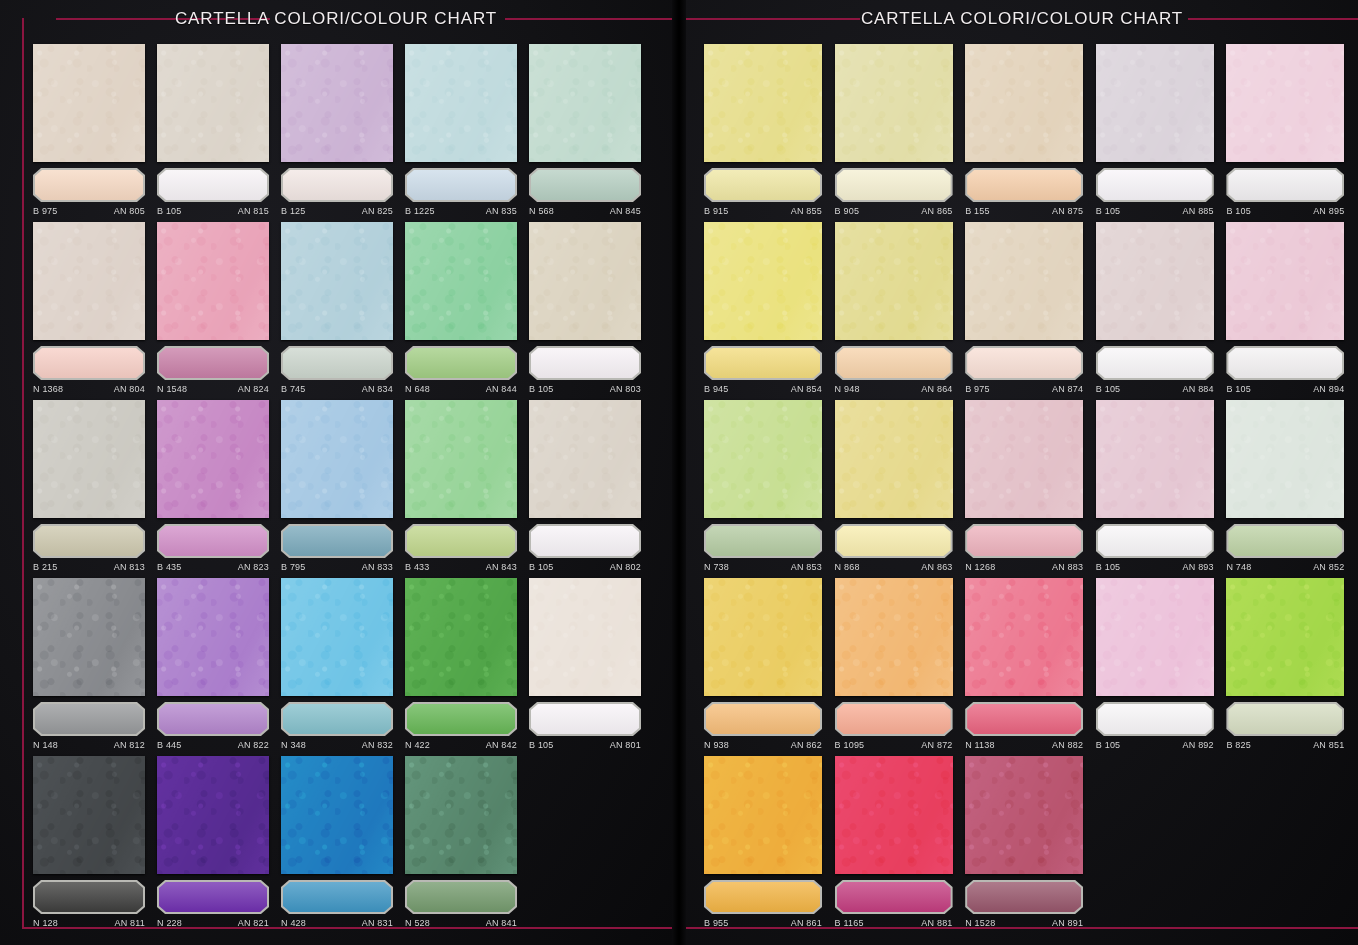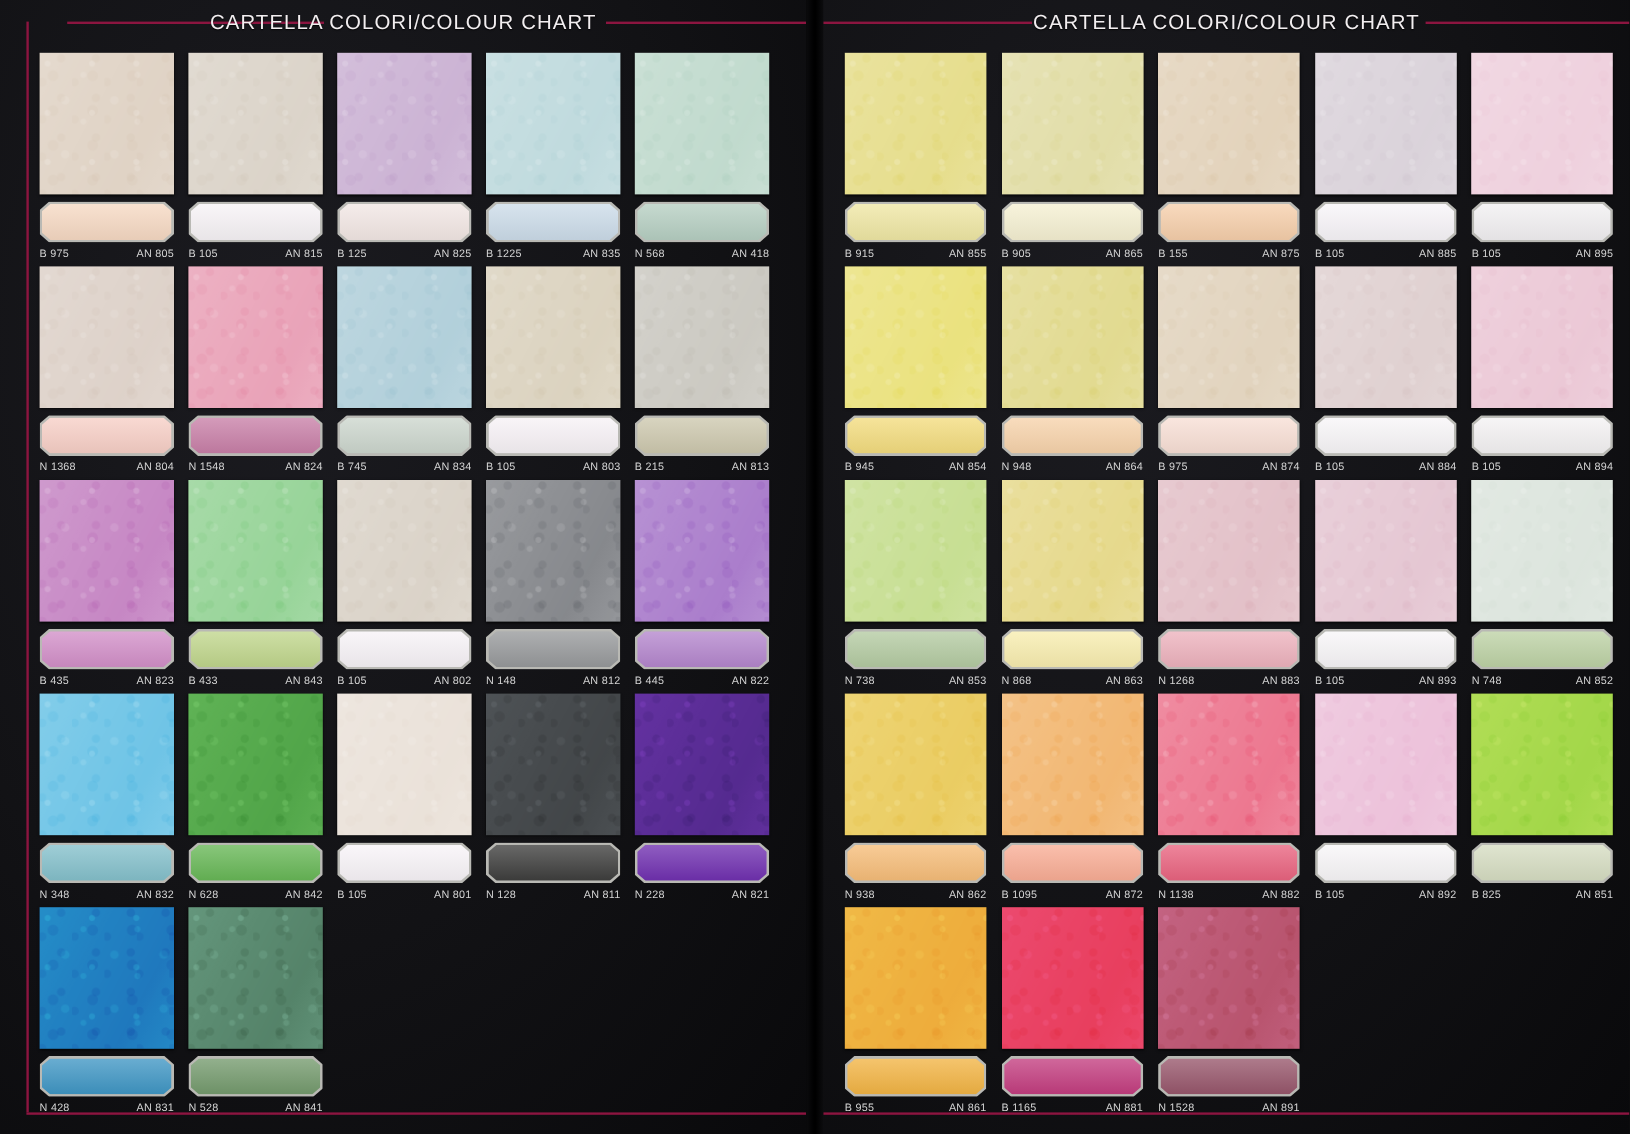--- a/index.html
+++ b/index.html
@@ -239,21 +239,21 @@
         </div>
         <div class="swatch-cell">
           <div class="swatch-main" style="background: rgb(197, 221, 209);"></div>
           <div class="swatch-chip-wrap">
             <div class="swatch-chip">
               <div class="swatch-chip-inner" style="background-color: rgb(182, 207, 194);"></div>
             </div>
           </div>
           <div class="swatch-labels">
             <span class="code-left">N 568</span>
-            <span class="code-right">AN 418</span>
+            <span class="code-right">AN 845</span>
           </div>
         </div>
         <div class="swatch-cell">
           <div class="swatch-main" style="background: rgb(224, 213, 205);"></div>
           <div class="swatch-chip-wrap">
             <div class="swatch-chip">
               <div class="swatch-chip-inner" style="background-color: rgb(247, 207, 198);"></div>
             </div>
           </div>
           <div class="swatch-labels">
@@ -279,20 +279,32 @@
             <div class="swatch-chip">
               <div class="swatch-chip-inner" style="background-color: rgb(204, 214, 205);"></div>
             </div>
           </div>
           <div class="swatch-labels">
             <span class="code-left">B 745</span>
             <span class="code-right">AN 834</span>
           </div>
         </div>
         <div class="swatch-cell">
+          <div class="swatch-main" style="background: rgb(147, 212, 167);"></div>
+          <div class="swatch-chip-wrap">
+            <div class="swatch-chip">
+              <div class="swatch-chip-inner" style="background-color: rgb(162, 206, 132);"></div>
+            </div>
+          </div>
+          <div class="swatch-labels">
+            <span class="code-left">N 648</span>
+            <span class="code-right">AN 844</span>
+          </div>
+        </div>
+        <div class="swatch-cell">
           <div class="swatch-main" style="background: rgb(222, 214, 196);"></div>
           <div class="swatch-chip-wrap">
             <div class="swatch-chip">
               <div class="swatch-chip-inner" style="background-color: rgb(247, 242, 246);"></div>
             </div>
           </div>
           <div class="swatch-labels">
             <span class="code-left">B 105</span>
             <span class="code-right">AN 803</span>
           </div>
@@ -315,20 +327,32 @@
             <div class="swatch-chip">
               <div class="swatch-chip-inner" style="background-color: rgb(210, 143, 200);"></div>
             </div>
           </div>
           <div class="swatch-labels">
             <span class="code-left">B 435</span>
             <span class="code-right">AN 823</span>
           </div>
         </div>
         <div class="swatch-cell">
+          <div class="swatch-main" style="background: rgb(170, 203, 229);"></div>
+          <div class="swatch-chip-wrap">
+            <div class="swatch-chip">
+              <div class="swatch-chip-inner" style="background-color: rgb(122, 169, 187);"></div>
+            </div>
+          </div>
+          <div class="swatch-labels">
+            <span class="code-left">B 795</span>
+            <span class="code-right">AN 833</span>
+          </div>
+        </div>
+        <div class="swatch-cell">
           <div class="swatch-main" style="background: rgb(158, 215, 159);"></div>
           <div class="swatch-chip-wrap">
             <div class="swatch-chip">
               <div class="swatch-chip-inner" style="background-color: rgb(192, 214, 140);"></div>
             </div>
           </div>
           <div class="swatch-labels">
             <span class="code-left">B 433</span>
             <span class="code-right">AN 843</span>
           </div>
@@ -382,21 +406,21 @@
           </div>
         </div>
         <div class="swatch-cell">
           <div class="swatch-main" style="background: rgb(87, 171, 78);"></div>
           <div class="swatch-chip-wrap">
             <div class="swatch-chip">
               <div class="swatch-chip-inner" style="background-color: rgb(103, 183, 86);"></div>
             </div>
           </div>
           <div class="swatch-labels">
-            <span class="code-left">N 628</span>
+            <span class="code-left">N 422</span>
             <span class="code-right">AN 842</span>
           </div>
         </div>
         <div class="swatch-cell">
           <div class="swatch-main" style="background: rgb(236, 228, 220);"></div>
           <div class="swatch-chip-wrap">
             <div class="swatch-chip">
               <div class="swatch-chip-inner" style="background-color: rgb(248, 244, 248);"></div>
             </div>
           </div>

